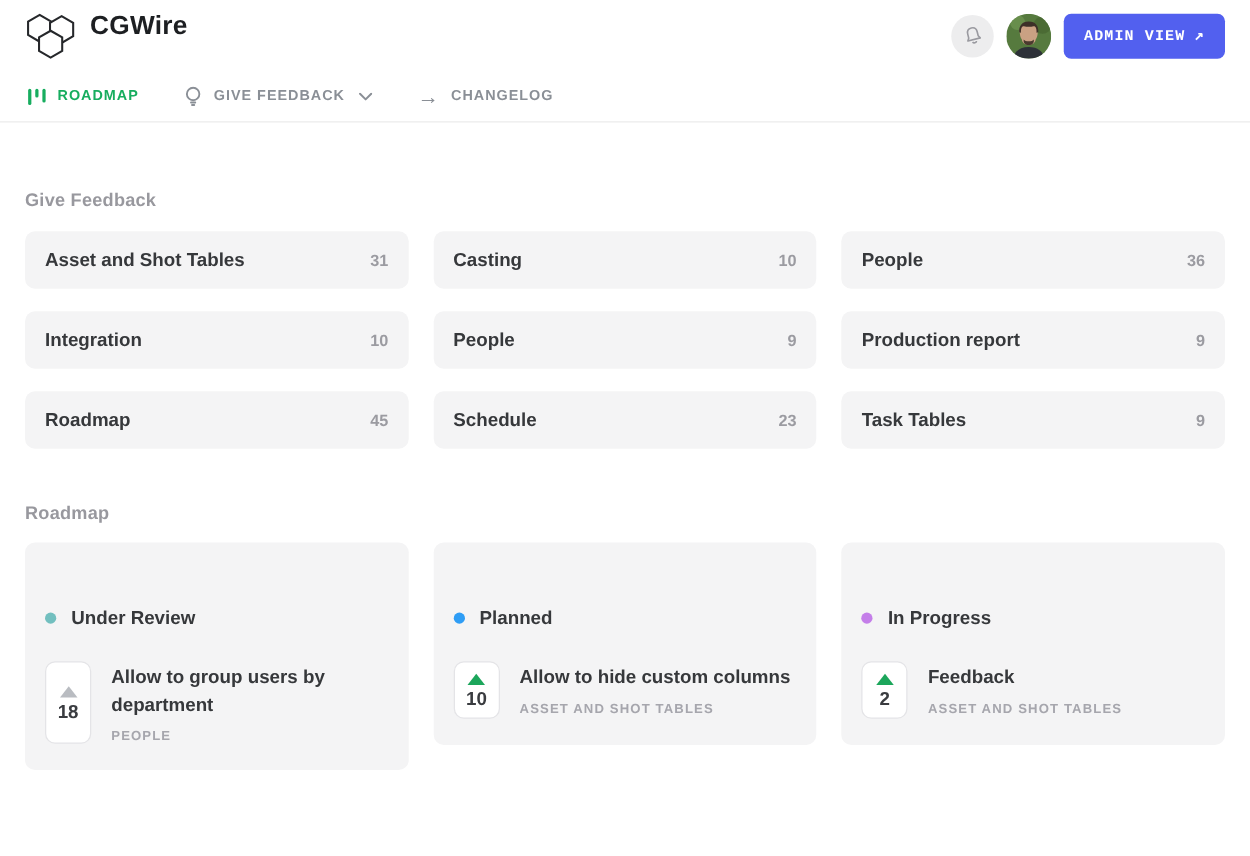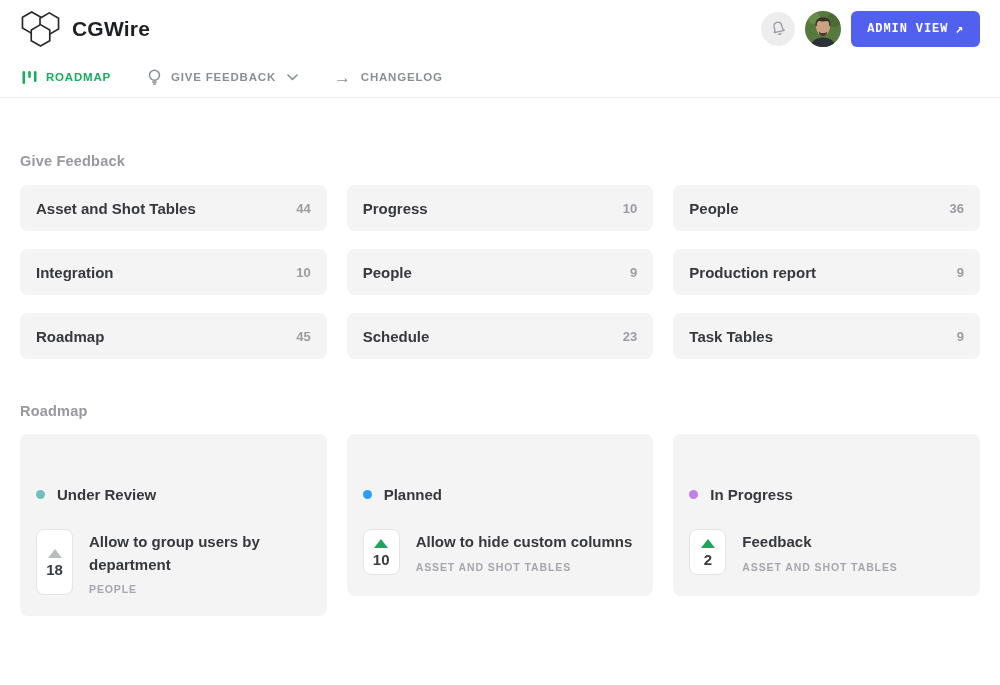--- a/index.html
+++ b/index.html
@@ -9,21 +9,21 @@
     width:1000px; height:685px; margin:0 auto; overflow:hidden;
     color:#36383b;
   }
   .page { width:1000px; }
 
   
   .header-top {
     display:flex; align-items:center; justify-content:space-between;
     height:57px; padding:0 20px;
   }
-  .brand { display:flex; align-items:center; gap:11px; }
+  .brand { display:flex; gap:11px; }
   .brand-logo { display:block; }
   .brand-name { font-size:21px; font-weight:700; color:#1d1f22; letter-spacing:.2px; }
 
   .header-right { display:flex; align-items:center; gap:10px; }
   .bell-wrap {
     width:34px; height:34px; border-radius:50%; background:#ededee;
     display:flex; align-items:center; justify-content:center; cursor:pointer;
   }
   .avatar { width:36px; height:36px; border-radius:50%; overflow:hidden; cursor:pointer; display:block; }
   .admin-btn {
@@ -167,24 +167,24 @@
     </div>
   </div>
 
   <div class="content">
 
     <div class="section-title feedback">Give Feedback</div>
 
     <div class="board-grid">
       <div class="board-card">
         <span class="board-name">Asset and Shot Tables</span>
-        <span class="board-count">44</span>
-      </div>
-      <div class="board-card">
-        <span class="board-name">Progress</span>
+        <span class="board-count">31</span>
+      </div>
+      <div class="board-card">
+        <span class="board-name">Casting</span>
         <span class="board-count">10</span>
       </div>
       <div class="board-card">
         <span class="board-name">People</span>
         <span class="board-count">36</span>
       </div>
       <div class="board-card">
         <span class="board-name">Integration</span>
         <span class="board-count">10</span>
       </div>

